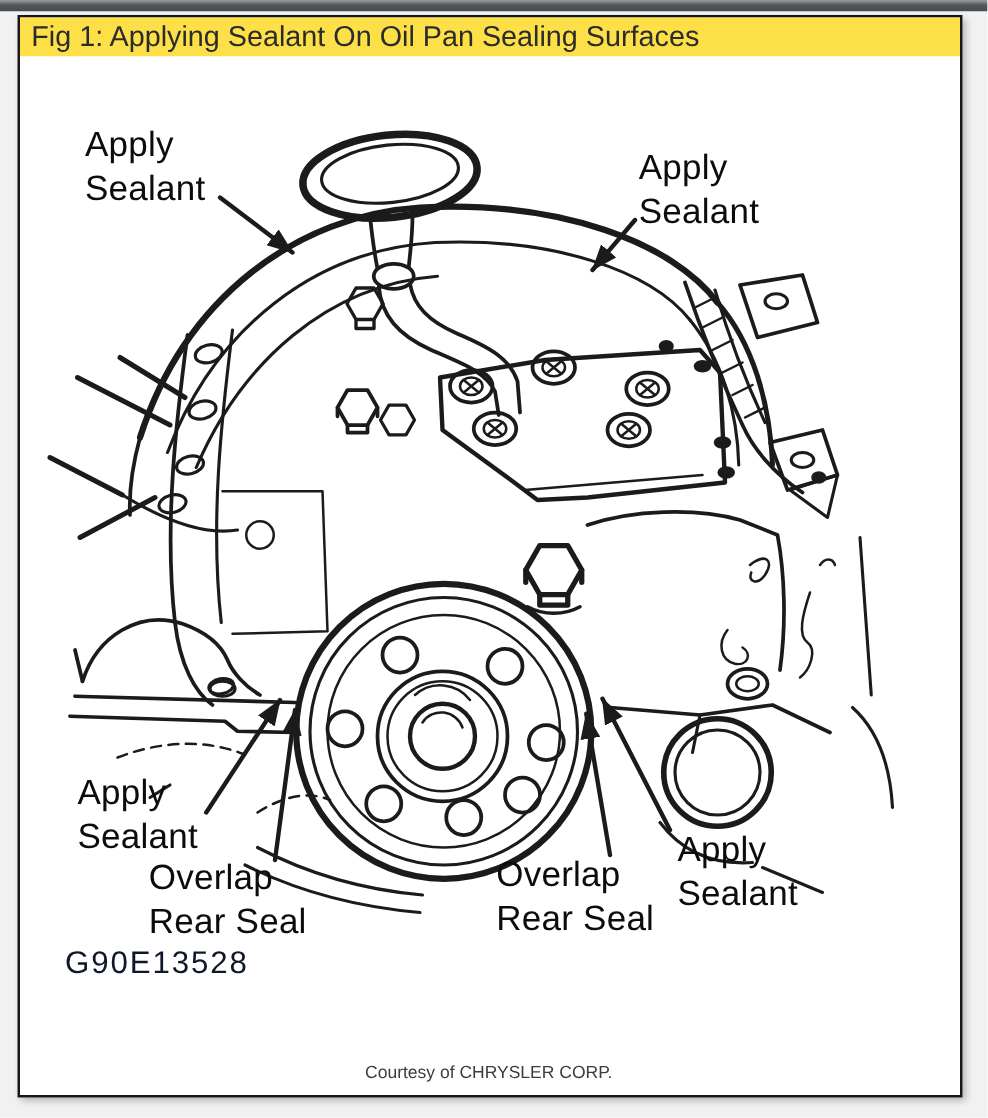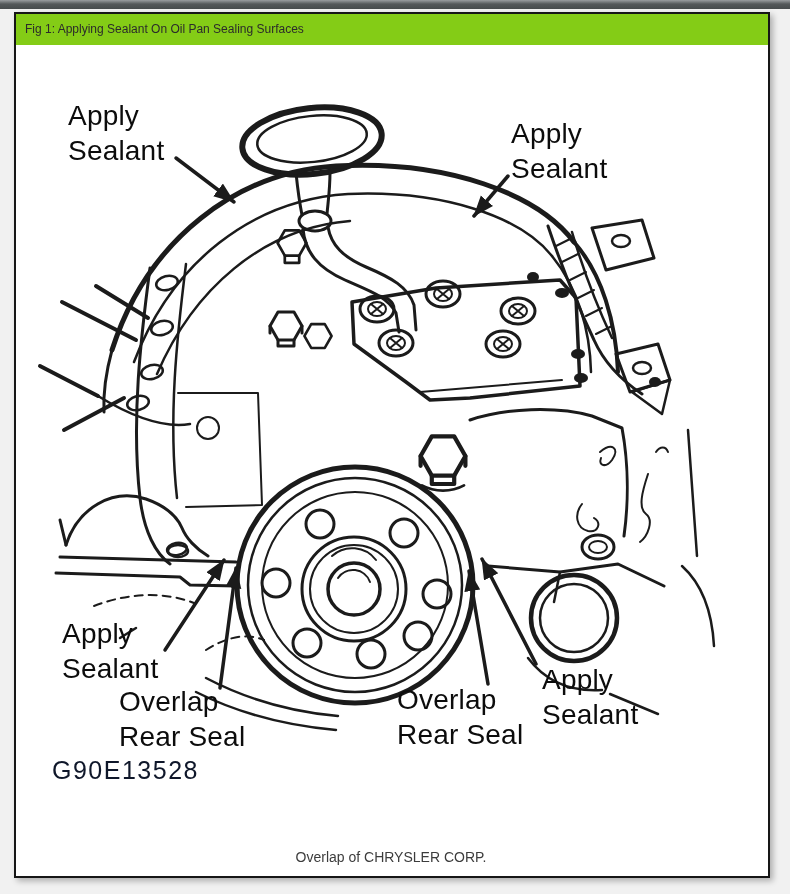--- a/index.html
+++ b/index.html
@@ -12,22 +12,22 @@
     position:absolute;left:0;top:0;width:790px;height:9px;
     background:linear-gradient(#9a9da0,#54585a 45%,#474b4d);
   }
   .figure-window{
     position:absolute;left:14px;top:12px;width:752px;height:862px;
     background:#ffffff;border:2px solid #161616;
     box-shadow:3px 3px 6px rgba(0,0,0,.28);
   }
   .title-bar{
     position:absolute;left:0;top:0;right:0;height:31px;
-    background:#84cc16;
-    font-size:12px;line-height:31px;color:#2b2b2b;
+    background:#fde047;
+    font-size:23px;line-height:31px;color:#2b2b2b;
     padding-left:9px;white-space:nowrap;overflow:hidden;
   }
   .diagram-svg{
     position:absolute;left:0;top:0;width:790px;height:894px;
     pointer-events:none;
   }
   .callout{
     position:absolute;font-size:28px;line-height:35px;color:#0c0c0c;
     white-space:pre-line;letter-spacing:0.2px;
   }
@@ -235,13 +235,13 @@
 <div class="callout" style="left:62px;top:616px">Apply
 Sealant</div>
 <div class="callout" style="left:119px;top:684px">Overlap
 Rear Seal</div>
 <div class="callout" style="left:397px;top:682px">Overlap
 Rear Seal</div>
 <div class="callout" style="left:542px;top:662px">Apply
 Sealant</div>
 
 <div class="figure-code">G90E13528</div>
-<div class="credit">Overlap of CHRYSLER CORP.</div>
+<div class="credit">Courtesy of CHRYSLER CORP.</div>
 
 </body></html>

